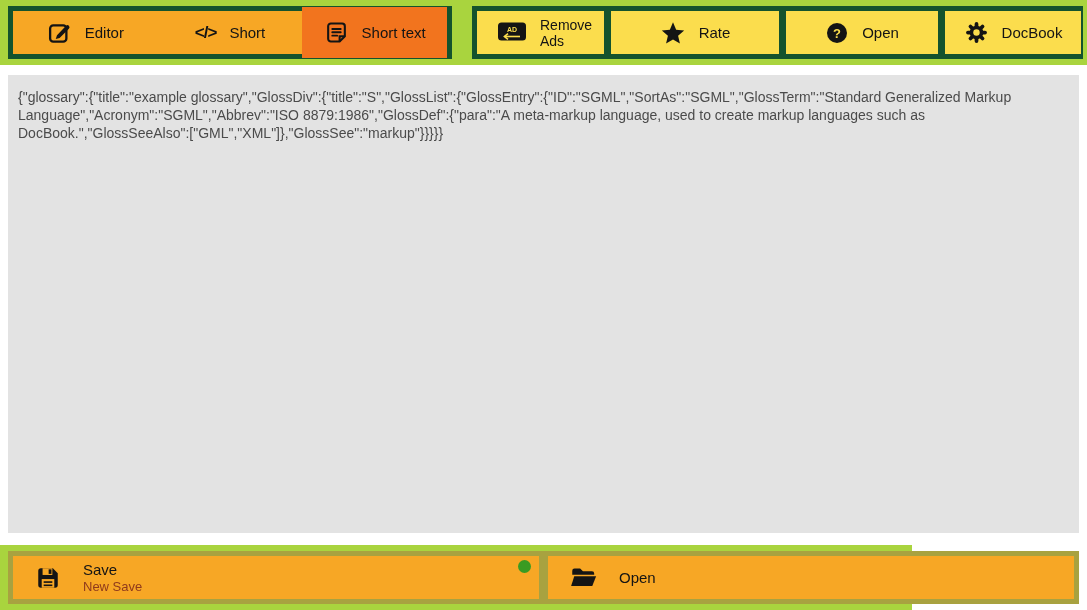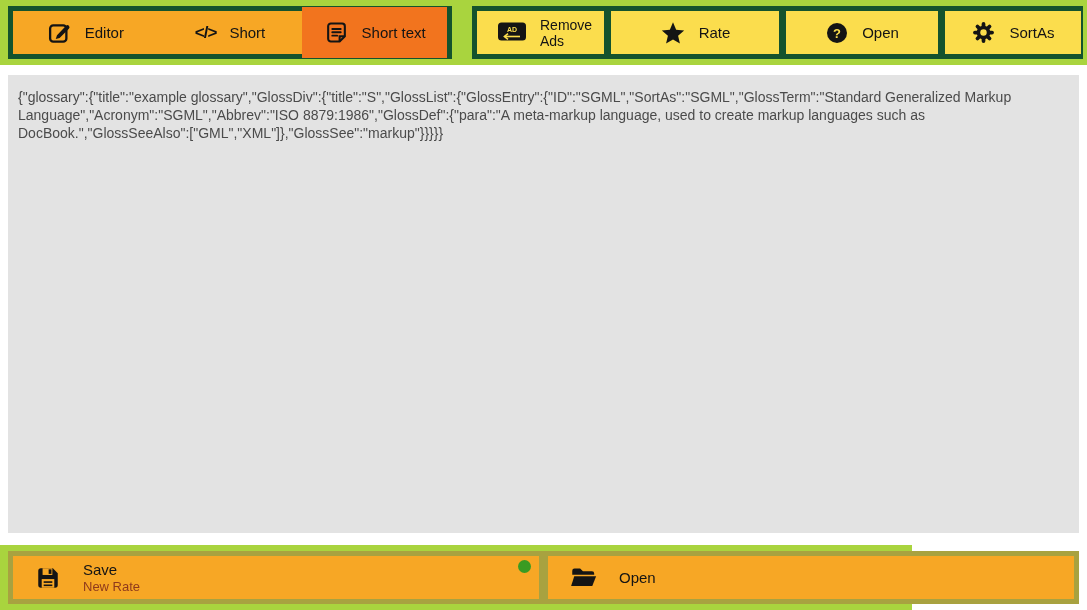--- a/index.html
+++ b/index.html
@@ -137,21 +137,21 @@
           <g fill="#141414">
             <rect x="10.2" y="2" width="3.6" height="20" rx="1.8"></rect>
             <rect x="10.2" y="2" width="3.6" height="20" rx="1.8" transform="rotate(45 12 12)"></rect>
             <rect x="10.2" y="2" width="3.6" height="20" rx="1.8" transform="rotate(90 12 12)"></rect>
             <rect x="10.2" y="2" width="3.6" height="20" rx="1.8" transform="rotate(135 12 12)"></rect>
             <circle cx="12" cy="12" r="6.6"></circle>
           </g>
           <circle cx="12" cy="12" r="3.1" fill="#fbdd4d"></circle>
         </svg>
       </span>
-      <span>SortAs</span>
+      <span>DocBook</span>
     </div>
   </div>
 </div>
 
 <div class="editor-area">{"glossary":{"title":"example glossary","GlossDiv":{"title":"S","GlossList":{"GlossEntry":{"ID":"SGML","SortAs":"SGML","GlossTerm":"Standard Generalized Markup Language","Acronym":"SGML","Abbrev":"ISO 8879:1986","GlossDef":{"para":"A meta-markup language, used to create markup languages such as DocBook.","GlossSeeAlso":["GML","XML"]},"GlossSee":"markup"}}}}}</div>
 
 <div class="bottombar">
   <div class="bottom-inner">
 
     <div class="obtn">
@@ -160,21 +160,21 @@
           <path d="M3 5.5 a2.5 2.5 0 0 1 2.5-2.5 h11 L21 7.5 v11 a2.5 2.5 0 0 1 -2.5 2.5 h-13 A2.5 2.5 0 0 1 3 18.5 z" fill="#141414"></path>
           <rect x="7" y="3" width="9" height="6.2" fill="#f7a725"></rect>
           <rect x="12.6" y="4" width="2.6" height="4.2" fill="#141414"></rect>
           <rect x="6.2" y="13" width="11.6" height="8" fill="#f7a725"></rect>
           <rect x="8" y="15" width="8" height="1.5" fill="#141414"></rect>
           <rect x="8" y="18" width="8" height="1.5" fill="#141414"></rect>
         </svg>
       </span>
       <span class="label-stack">
         <span>Save</span>
-        <span class="sub-label">New Rate</span>
+        <span class="sub-label">New Save</span>
       </span>
       <span class="dot"></span>
     </div>
 
 
 
     <div class="obtn">
       <span class="icon">
         <svg width="27" height="27" viewBox="0 0 24 24">
           <path d="M2 6 a2 2 0 0 1 2-2 h5 l2.5 2.5 h8 a2 2 0 0 1 2 2 v1 H2 z" fill="#141414"></path>

